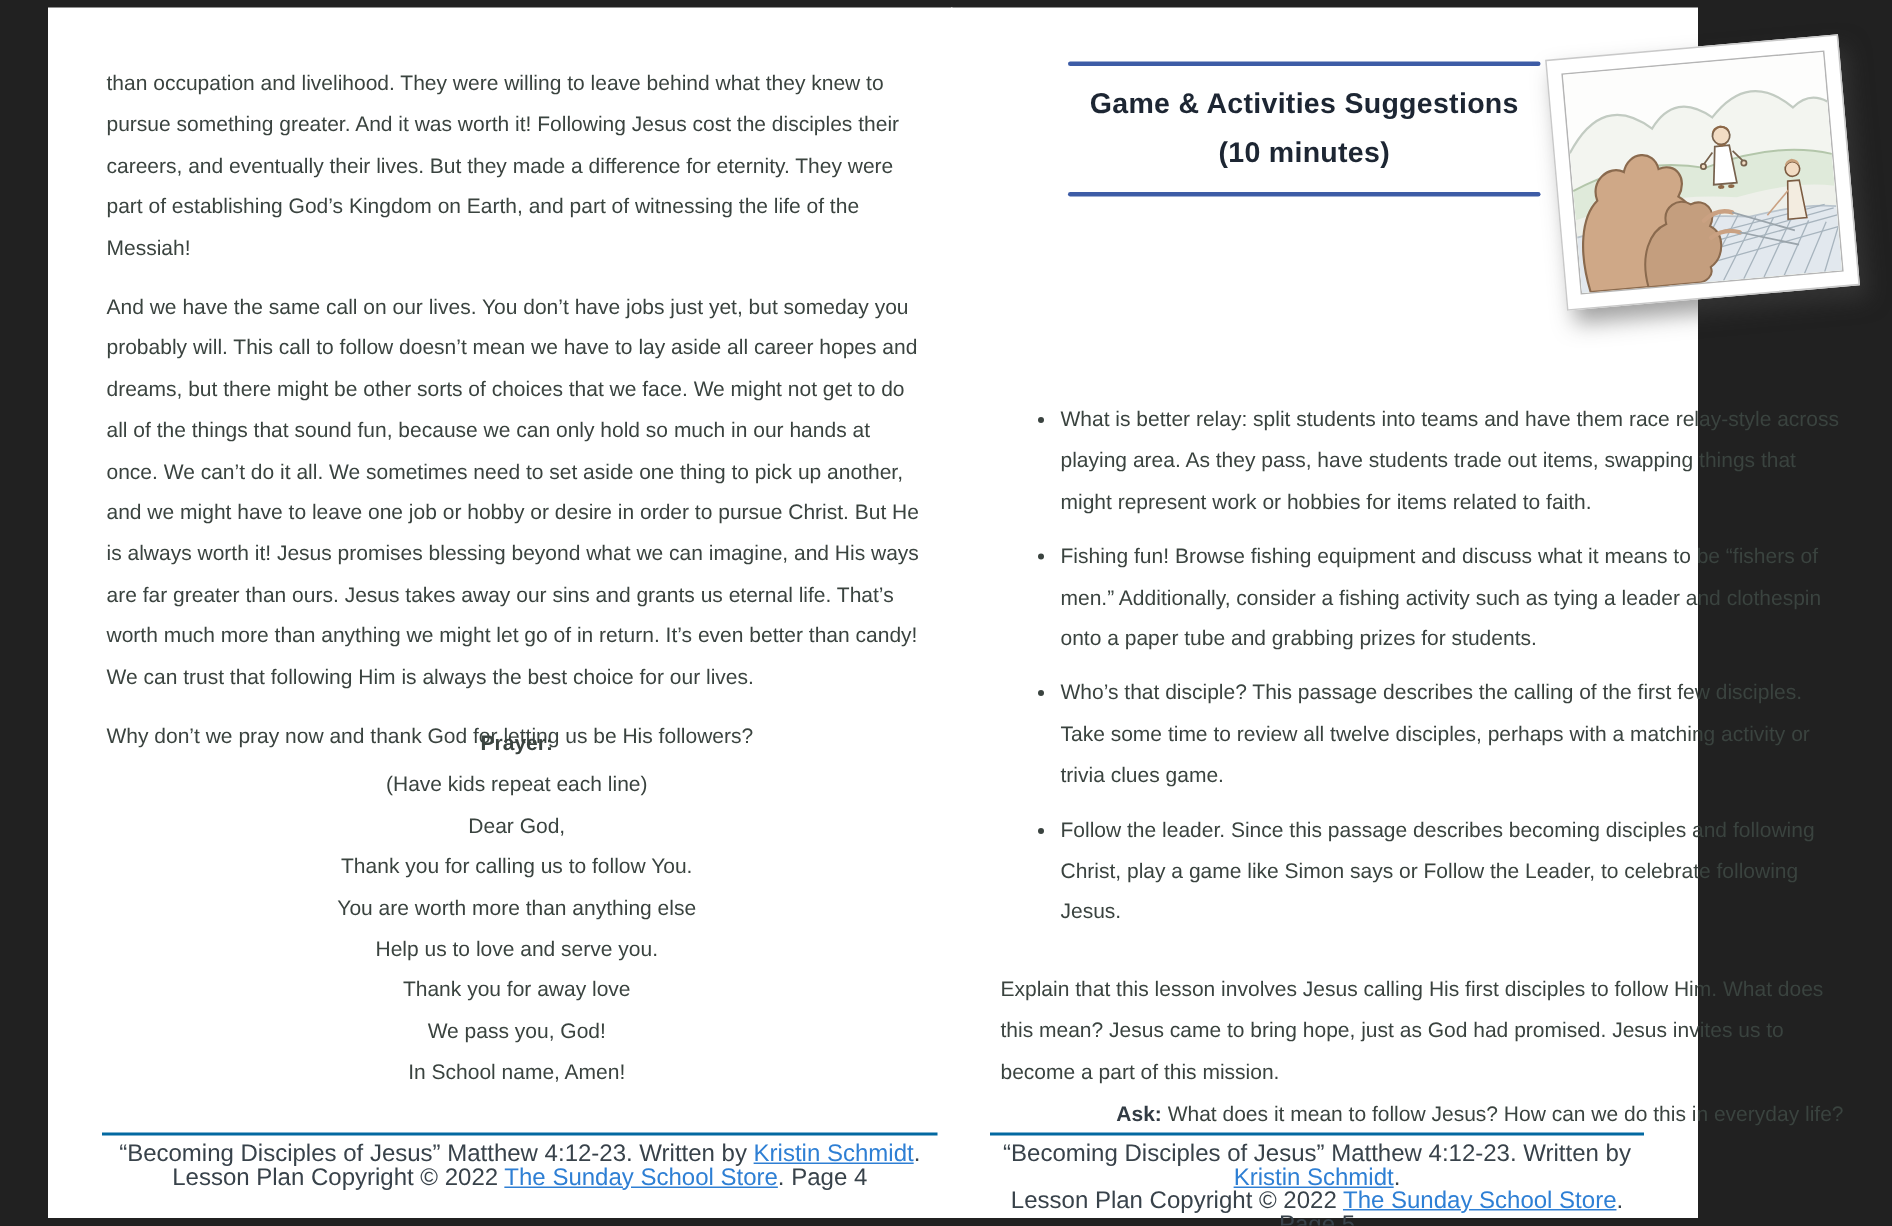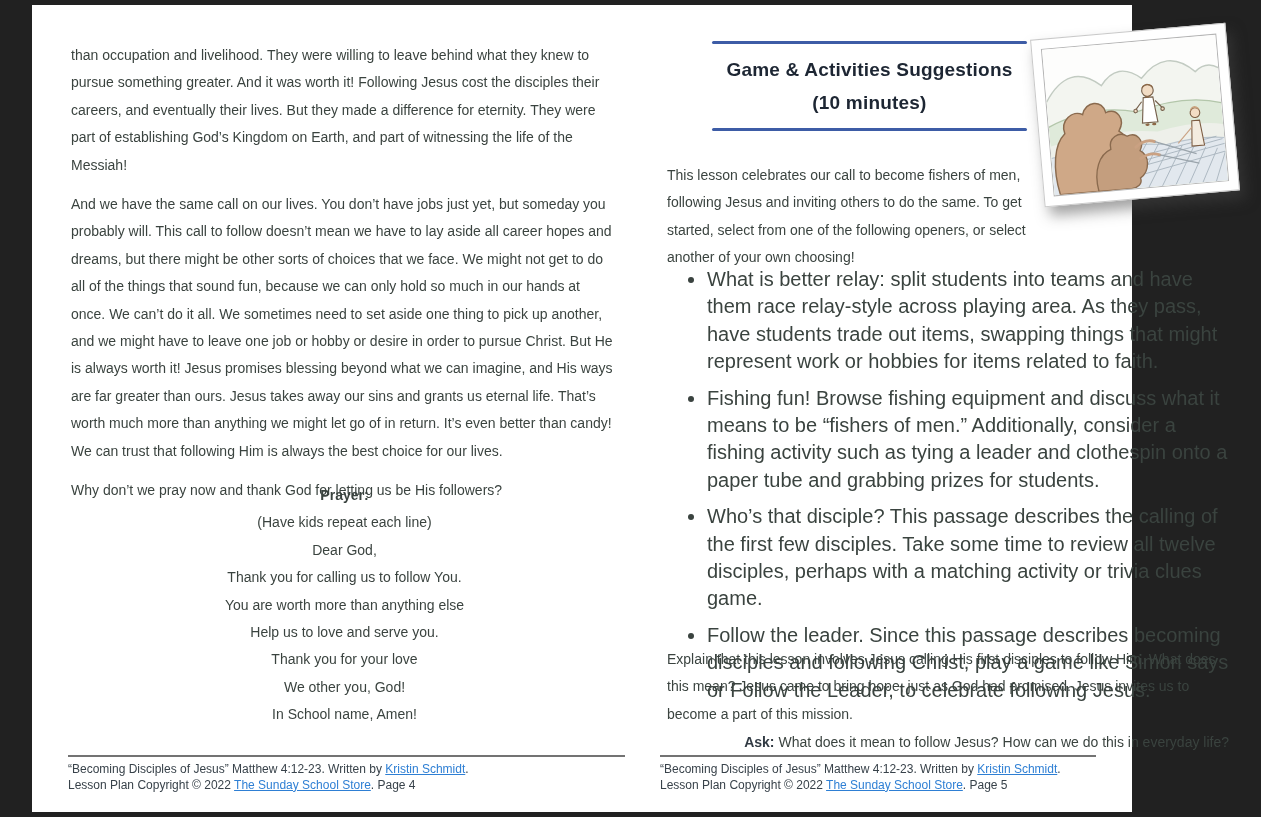--- a/index.html
+++ b/index.html
@@ -34,24 +34,24 @@
   .prayer {
     position: absolute; left: 39px; top: 477px; width: 547px;
     text-align: center; font-size: 14px; line-height: 27.4px;
   }
   .prayer-title { font-weight: bold; text-align: center; }
   .prayer div { margin: 0; }
 
   
   .footer {
     position: absolute; top: 750px;
-    border-top: 2px solid #737373;
+    border-top: 2px solid #0369a1;
     padding-top: 5px;
-    text-align: left;
-    font-size: 12px; line-height: 15.5px;
+    text-align: center;
+    font-size: 16px; line-height: 15.5px;
     color: #38424a;
   }
   .footer-left  { left: 36px; right: 10px; }
   .footer-right { left: 26px; right: 36px; }
 
   
   .heading {
     position: absolute; left: 78px; top: 36px; width: 315px;
     text-align: center;
   }
@@ -74,21 +74,21 @@
   .polaroid .photo {
     width: 100%; height: 100%;
     border: 1px solid #b5b5b5;
     display: block;
   }
 
   .intro   { position: absolute; left: 33px; top: 143px; width: 370px; }
   .bullets {
     position: absolute; left: 33px; top: 261px; width: 565px;
     margin: 0; padding: 0 0 0 40px;
-    font-size: 20px; line-height: 27.4px;
+    font-size: 14px; line-height: 27.4px;
   }
   .bullets li { margin: 0 0 9px 0; }
   .closing { position: absolute; left: 33px; top: 627px; width: 562px; }
   .ask     { position: absolute; left: 33px; top: 710px; width: 562px; text-align: right; }
   .ask b   { color: #323b44; }
 </style>
 </head>
 <body>
 
 <div class="page page-left">
@@ -99,22 +99,22 @@
     <p>Why don’t we pray now and thank God for letting us be His followers?</p>
   </div>
 
   <div class="prayer">
     <div class="prayer-title">Prayer:</div>
     <div>(Have kids repeat each line)</div>
     <div>Dear God,</div>
     <div>Thank you for calling us to follow You.</div>
     <div>You are worth more than anything else</div>
     <div>Help us to love and serve you.</div>
-    <div>Thank you for your love</div>
-    <div>We other you, God!</div>
+    <div>Thank you for away love</div>
+    <div>We pass you, God!</div>
     <div>In School name, Amen!</div>
   </div>
 
   <div class="footer footer-left">
     <div>
       <span>“Becoming Disciples of Jesus” Matthew 4:12-23.  Written by </span><a class="doclink">Kristin Schmidt</a><span>.</span>
     </div>
     <div>
       <span>Lesson Plan Copyright © 2022 </span><a class="doclink">The Sunday School Store</a><span>. Page 4</span>
     </div>
@@ -176,21 +176,20 @@
       <path d="M6,150 C0,122 4,98 16,88 C12,74 26,64 36,70 C40,56 58,56 60,70 C72,66 80,78 72,90 C84,98 84,114 72,122 C78,134 70,148 58,150 Z" fill="#cfa887" stroke="#8a6a4e" stroke-width="1.5"></path>
 
       <path d="M46,150 C42,128 50,112 62,108 C60,96 72,90 80,96 C90,92 98,102 92,112 C102,118 100,134 90,140 C92,146 86,150 80,150 Z" fill="#c49e7e" stroke="#8a6a4e" stroke-width="1.4"></path>
 
       <path d="M88,108 Q98,100 108,104" fill="none" stroke="#caa182" stroke-width="3" stroke-linecap="round"></path>
       <path d="M92,120 Q102,114 112,118" fill="none" stroke="#caa182" stroke-width="3" stroke-linecap="round"></path>
       <path d="M108,104 L150,120 M112,118 L152,130" stroke="#9aa4ab" stroke-width="1.2"></path>
     </svg>
   </div>
 
-  <p class="intro body-copy">This lesson celebrates our call to become fishers of men, following Jesus and inviting others to do the same. To get started, select from one of the following openers, or select another of your own choosing!</p>
 
   <ul class="bullets">
     <li>What is better relay: split students into teams and have them race relay-style across playing area. As they pass, have students trade out items, swapping things that might represent work or hobbies for items related to faith.</li>
     <li>Fishing fun! Browse fishing equipment and discuss what it means to be “fishers of men.” Additionally, consider a fishing activity such as tying a leader and clothespin onto a paper tube and grabbing prizes for students.</li>
     <li>Who’s that disciple? This passage describes the calling of the first few disciples. Take some time to review all twelve disciples, perhaps with a matching activity or trivia clues game.</li>
     <li>Follow the leader. Since this passage describes becoming disciples and following Christ, play a game like Simon says or Follow the Leader, to celebrate following Jesus.</li>
   </ul>
 
   <p class="closing body-copy">Explain that this lesson involves Jesus calling His first disciples to follow Him. What does this mean? Jesus came to bring hope, just as God had promised. Jesus invites us to become a part of this mission.</p>
 

